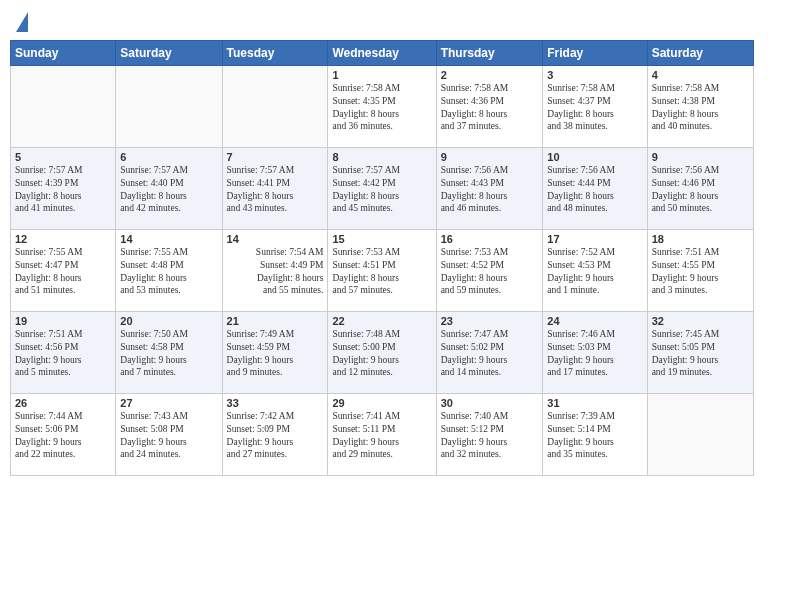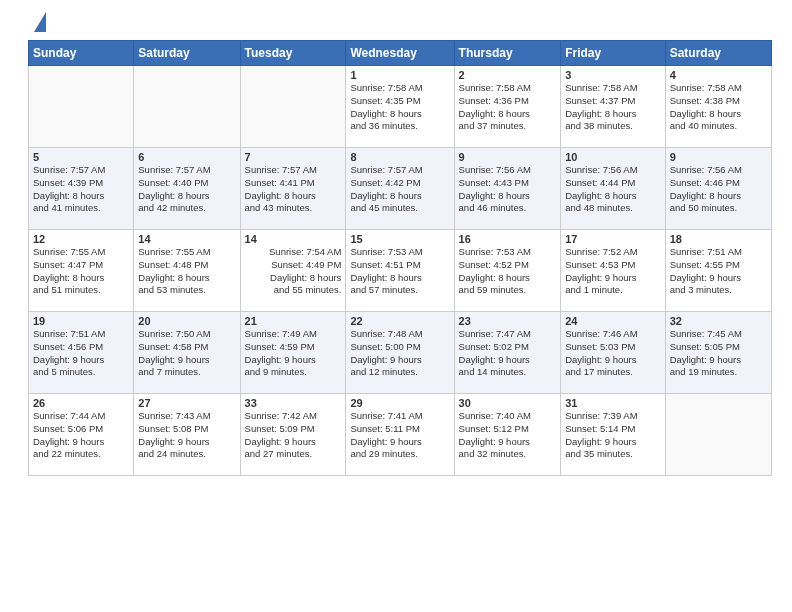--- a/index.html
+++ b/index.html
@@ -8,21 +8,20 @@
       background: #fff;
       width: 792px;
       min-height: 612px;
       overflow: hidden;
     }
     .page {
       width: 764px;
       min-height: 612px;
       background: #fff;
       padding: 10px;
-      margin-left: 18px;
     }
     .header {
       display: flex;
       justify-content: space-between;
       align-items: flex-start;
       margin-bottom: 8px;
       padding: 0 4px;
     }
     .logo {
       display: flex;
@@ -91,20 +90,21 @@
     .day-number {
       font-size: 11px;
       font-weight: bold;
       color: #333;
       margin-bottom: 1px;
     }
     .day-info {
       font-size: 9.5px;
       color: #333;
       line-height: 1.35;
+      font-family: Liberation Serif, serif;
     }
     .empty-cell {
       background: #f9f9f9 !important;
     }
   </style>
 </head>
 <body>
 
 <div class="page">
   <div class="header">

